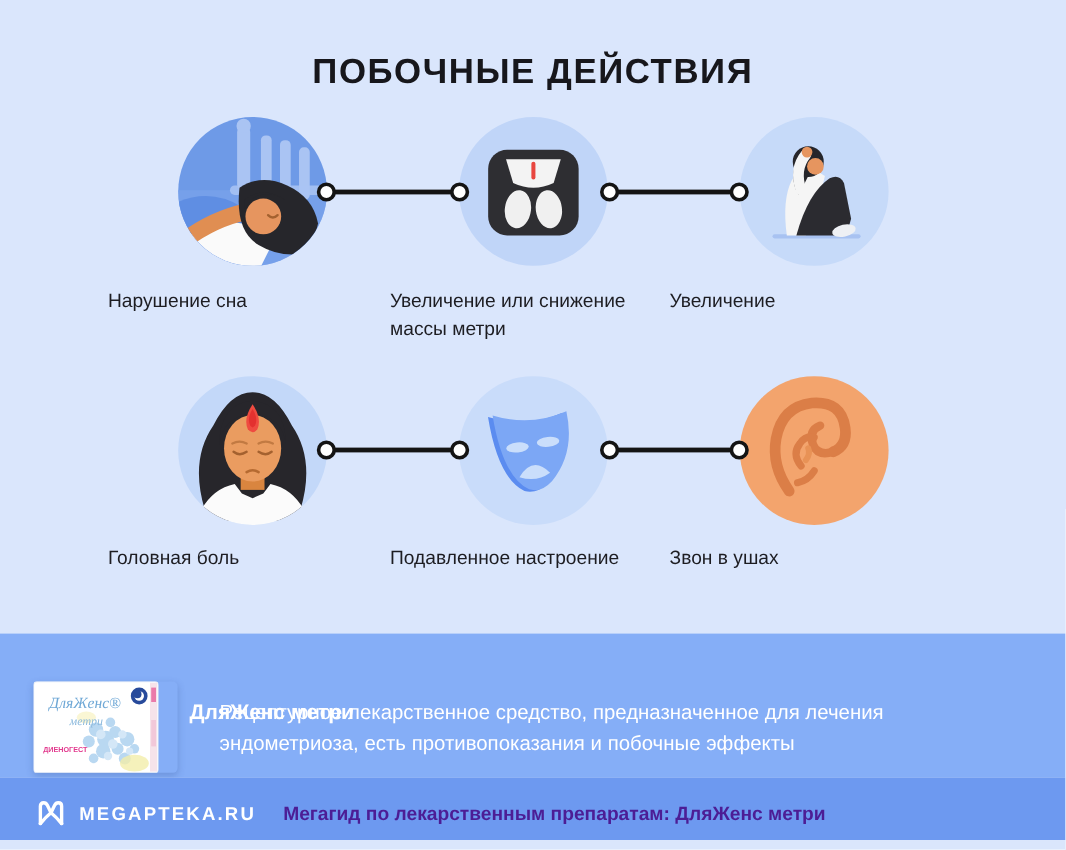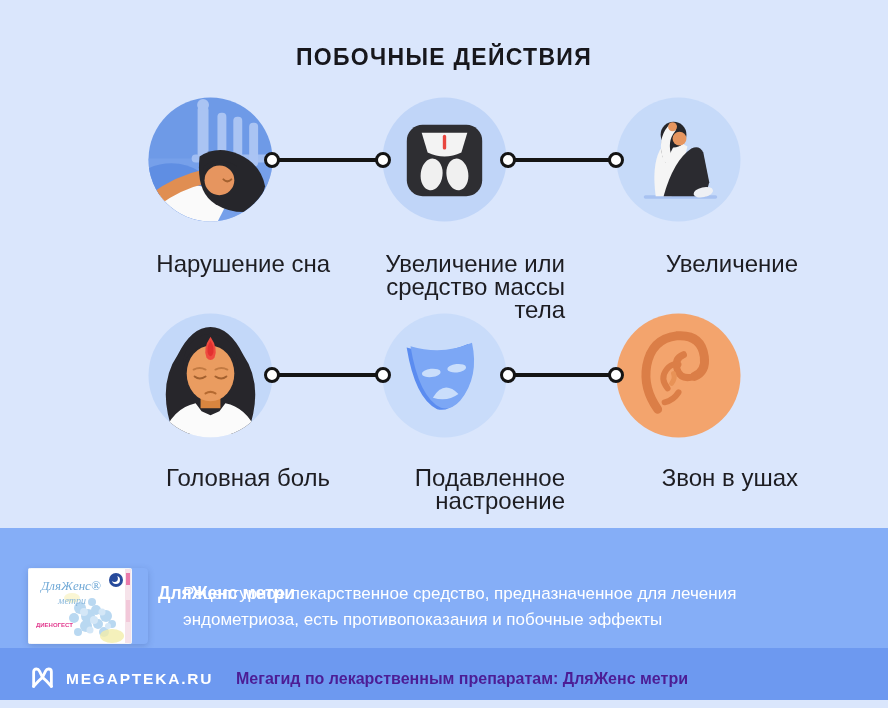--- a/index.html
+++ b/index.html
@@ -2,26 +2,26 @@
 <html><head>
 <meta charset="utf-8">
 <style>
   html,body{margin:0;padding:0;}
   #canvas{
     position:relative;width:888px;height:708px;overflow:hidden;
     background:#dae6fc;font-family:"Liberation Sans",sans-serif;
   }
   .page-title{
     position:absolute;top:44px;left:0;width:888px;text-align:center;
-    font-size:23px;font-weight:800;letter-spacing:1.3px;color:#17171c;
+    font-size:29px;font-weight:800;letter-spacing:1.3px;color:#17171c;
   }
   .circle{position:absolute;width:125px;height:125px;}
   .effect-label{
-    position:absolute;width:240px;text-align:right;font-size:24px;
-    font-weight:500;line-height:23px;color:#1d1d22;margin-top:12px;
+    position:absolute;width:240px;text-align:left;font-size:16px;
+    font-weight:500;line-height:23px;color:#1d1d22;
   }
   .effect-label span{display:inline-block;max-width:200px;}
   .conn-line{position:absolute;height:3.5px;background:#141414;}
   .conn-ring{
     position:absolute;width:10px;height:10px;border:3.5px solid #141414;
     border-radius:50%;background:#ffffff;
   }
   .band{
     position:absolute;left:0;top:528px;width:888px;height:120px;background:#85aef7;
   }
@@ -163,21 +163,21 @@
   <div class="conn-ring" style="left:608px;top:152px;"></div>
 
   <div class="conn-line" style="left:272px;top:373px;width:111px;"></div>
   <div class="conn-line" style="left:508px;top:373px;width:108px;"></div>
   <div class="conn-ring" style="left:264px;top:367px;"></div>
   <div class="conn-ring" style="left:375px;top:367px;"></div>
   <div class="conn-ring" style="left:500px;top:367px;"></div>
   <div class="conn-ring" style="left:608px;top:367px;"></div>
 
   <div class="effect-label" style="left:90px;top:240px;"><span>Нарушение сна</span></div>
-  <div class="effect-label" style="left:325px;top:240px;"><span>Увеличение или средство массы тела</span></div>
+  <div class="effect-label" style="left:325px;top:240px;"><span>Увеличение или снижение массы метри</span></div>
   <div class="effect-label" style="left:558px;top:240px;"><span>Увеличение</span></div>
   <div class="effect-label" style="left:90px;top:454px;"><span>Головная боль</span></div>
   <div class="effect-label" style="left:325px;top:454px;"><span>Подавленное настроение</span></div>
   <div class="effect-label" style="left:558px;top:454px;"><span>Звон в ушах</span></div>
 
   <div class="band">
     <div class="product-box">
       <svg width="104" height="76" viewBox="0 0 104 76">
         <rect x="0" y="0" width="104" height="76" rx="3" fill="#ffffff" stroke="#e8edf5"></rect>
         <rect x="97" y="1" width="6" height="74" fill="#f6e3ea"></rect>

